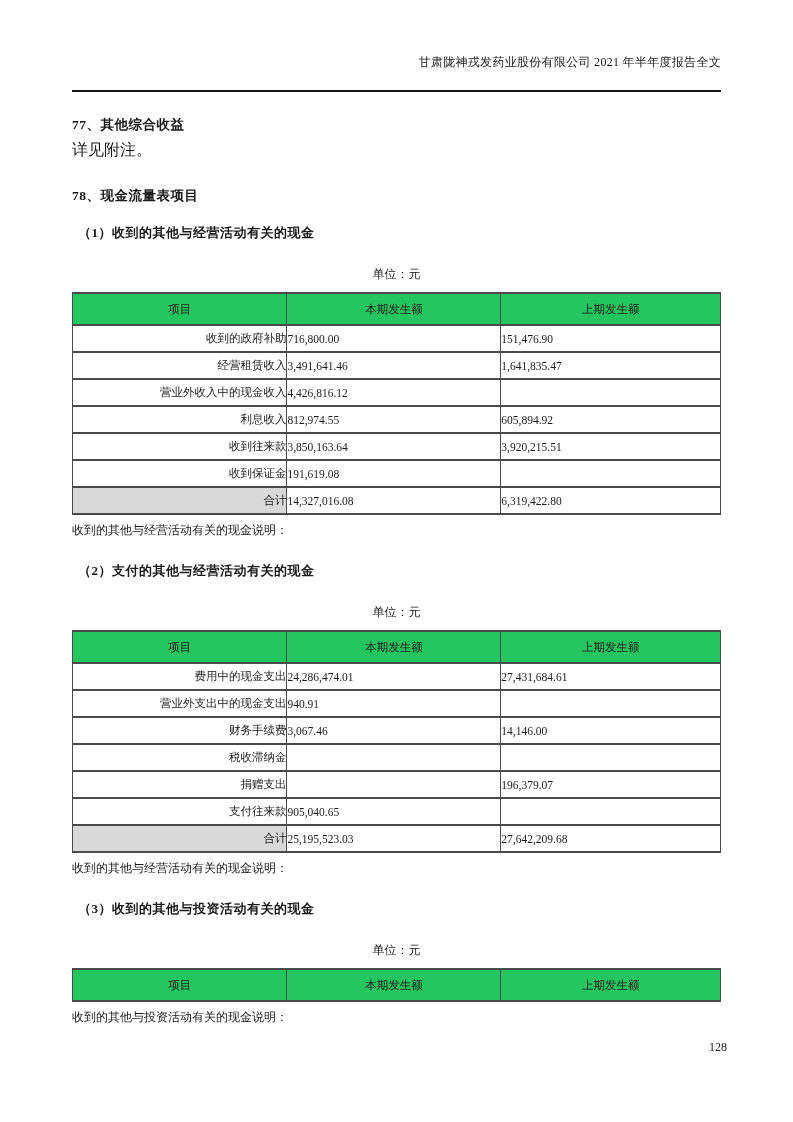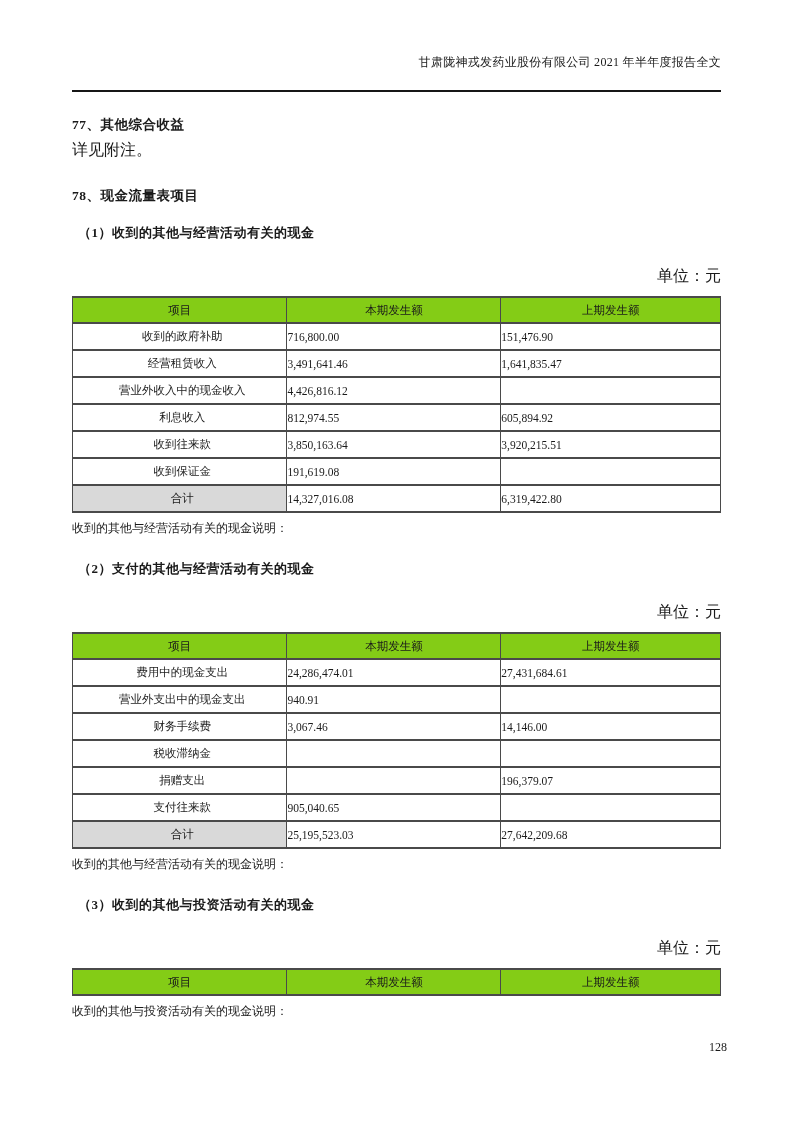--- a/index.html
+++ b/index.html
@@ -39,52 +39,52 @@
   }
   h3.subsection-title {
     font-size: 13px;
     font-weight: bold;
     margin-top: 19px;
     padding-left: 6px;
     letter-spacing: 0.5px;
   }
   h3.subsection-gap { margin-top: 23px; }
   .unit-line {
-    text-align: right;
-    font-size: 16px;
+    text-align: center;
+    font-size: 12px;
     margin-top: 24px;
   }
   table.data-table {
     width: 100%;
     border-collapse: collapse;
     margin-top: 9px;
     table-layout: fixed;
     font-size: 11.5px;
   }
   table.data-table th,
   table.data-table td {
     border-left: 1px solid #4a4a4a;
     border-right: 1px solid #4a4a4a;
     border-top: 2px solid #4a4a4a;
     border-bottom: 2px solid #4a4a4a;
     font-weight: normal;
     overflow: hidden;
     white-space: nowrap;
   }
   table.data-table th {
-    background: #84cc16;
-    height: 26px;
+    background: #22c55e;
+    height: 32px;
     text-align: center;
     vertical-align: middle;
   }
   table.data-table td {
     height: 27px;
     vertical-align: middle;
   }
-  td.cell-item { text-align: center; padding-left: 5px; }
+  td.cell-item { text-align: right; padding-left: 5px; }
   td.cell-num  { text-align: left; padding-right: 4px; }
   td.total-cell { background: #d9d9d9; }
   p.table-footnote {
     font-size: 12px;
     margin-top: 7px;
   }
   .page-number {
     position: absolute;
     right: 66px;
     top: 1040px;

